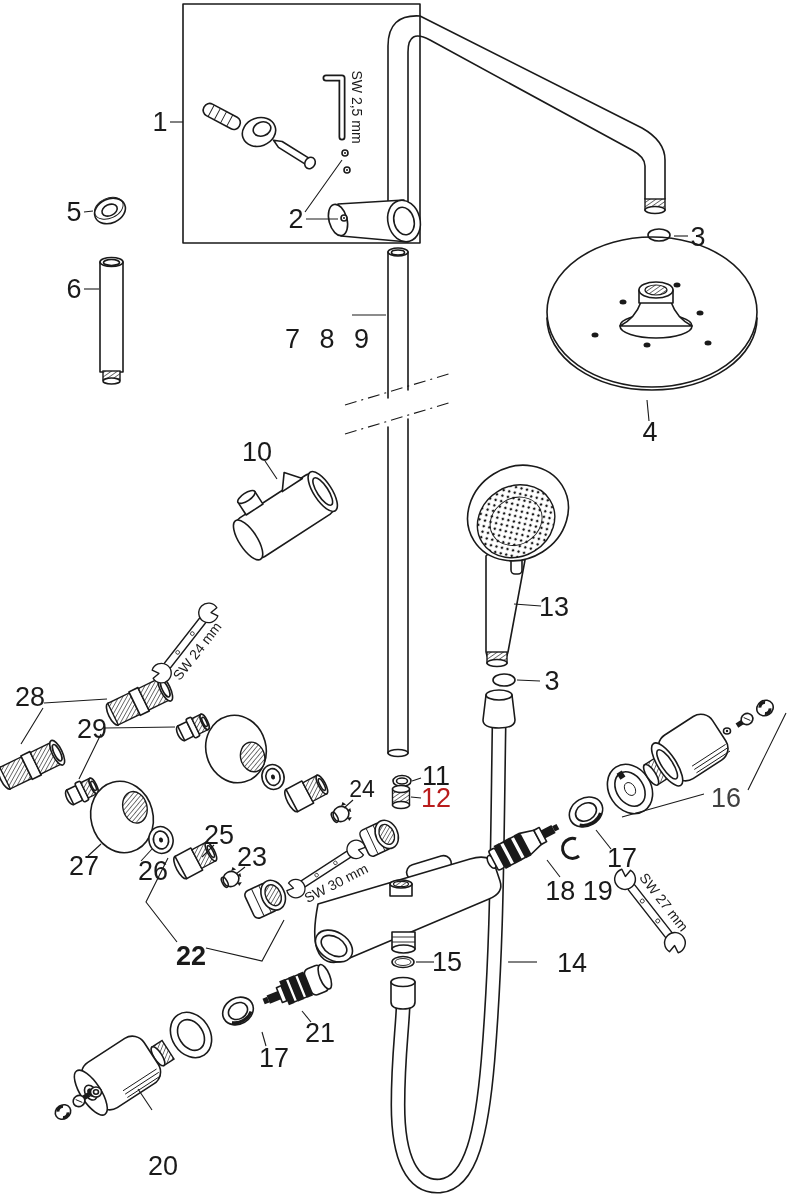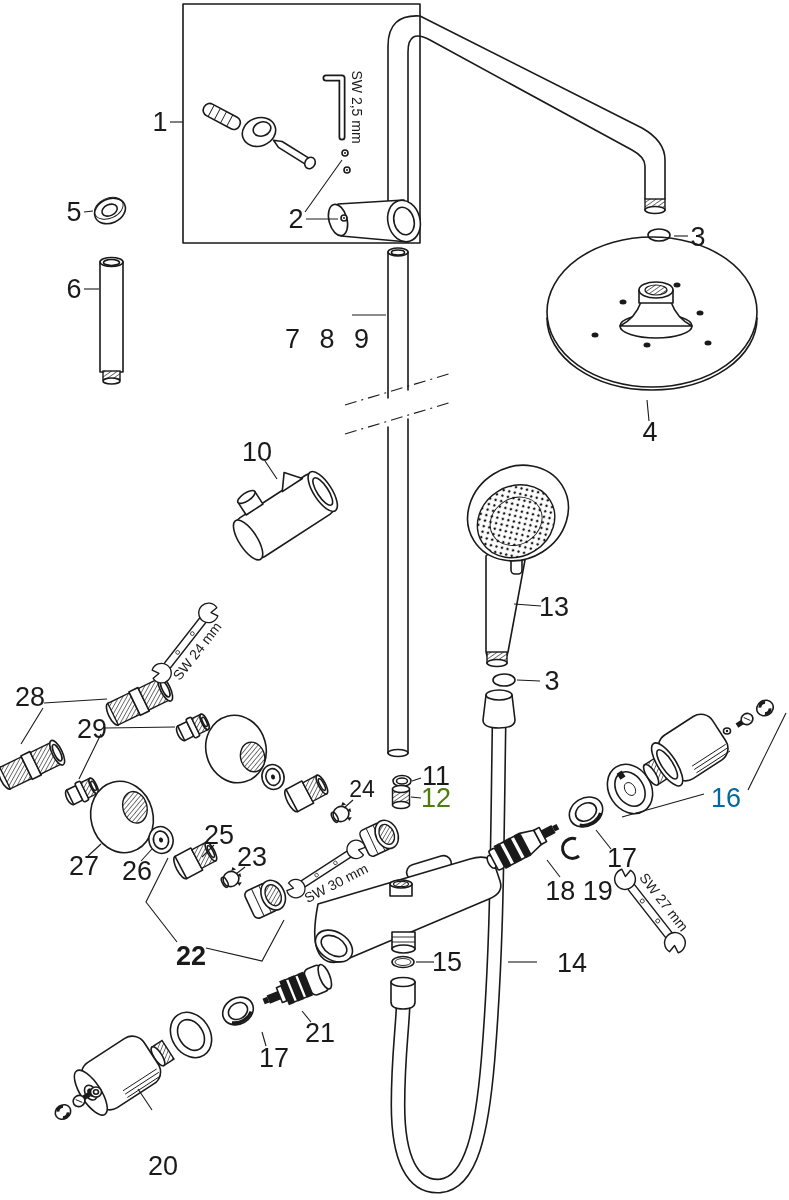--- a/index.html
+++ b/index.html
@@ -432,35 +432,35 @@
 <div id="labels">
       <div class="lbl" style="left: 160px; top: 122px; font-size: 27px; transform: translate(-50%, -50%) rotate(0deg); color: rgb(26, 26, 26);">1</div>
       <div class="lbl" style="left: 296px; top: 219px; font-size: 27px; transform: translate(-50%, -50%) rotate(0deg); color: rgb(26, 26, 26);">2</div>
       <div class="lbl" style="left: 698px; top: 237px; font-size: 27px; transform: translate(-50%, -50%) rotate(0deg); color: rgb(26, 26, 26);">3</div>
       <div class="lbl" style="left: 650px; top: 432px; font-size: 27px; transform: translate(-50%, -50%) rotate(0deg); color: rgb(26, 26, 26);">4</div>
       <div class="lbl" style="left: 74px; top: 212px; font-size: 27px; transform: translate(-50%, -50%) rotate(0deg); color: rgb(26, 26, 26);">5</div>
       <div class="lbl" style="left: 74px; top: 289px; font-size: 27px; transform: translate(-50%, -50%) rotate(0deg); color: rgb(26, 26, 26);">6</div>
       <div class="lbl" style="left: 330px; top: 315px; font-size: 27px; transform: translate(-50%, -50%) rotate(0deg); letter-spacing: 6px; color: rgb(26, 26, 26); margin-top: 24px;">7 8 9</div>
       <div class="lbl" style="left: 257px; top: 452px; font-size: 27px; transform: translate(-50%, -50%) rotate(0deg); color: rgb(26, 26, 26);">10</div>
       <div class="lbl" style="left: 436px; top: 776px; font-size: 27px; transform: translate(-50%, -50%) rotate(0deg); color: rgb(26, 26, 26);">11</div>
-      <div class="lbl" style="left: 436px; top: 798px; font-size: 27px; transform: translate(-50%, -50%) rotate(0deg); color: #4d7c0f;">12</div>
+      <div class="lbl" style="left: 436px; top: 798px; font-size: 27px; transform: translate(-50%, -50%) rotate(0deg); color: #b91c1c;">12</div>
       <div class="lbl" style="left: 554px; top: 607px; font-size: 27px; transform: translate(-50%, -50%) rotate(0deg); color: rgb(26, 26, 26);">13</div>
       <div class="lbl" style="left: 552px; top: 681px; font-size: 27px; transform: translate(-50%, -50%) rotate(0deg); color: rgb(26, 26, 26);">3</div>
       <div class="lbl" style="left: 550px; top: 963px; font-size: 27px; transform: translate(-50%, -50%) rotate(0deg); color: rgb(26, 26, 26); margin-left: 22px;">14</div>
       <div class="lbl" style="left: 447px; top: 962px; font-size: 27px; transform: translate(-50%, -50%) rotate(0deg); color: rgb(26, 26, 26);">15</div>
-      <div class="lbl" style="left: 726px; top: 798px; font-size: 27px; transform: translate(-50%, -50%) rotate(0deg); color: #0369a1; text-align: right;">16</div>
+      <div class="lbl" style="left: 726px; top: 798px; font-size: 27px; transform: translate(-50%, -50%) rotate(0deg); color: #404040; text-align: right;">16</div>
       <div class="lbl" style="left: 622px; top: 858px; font-size: 27px; transform: translate(-50%, -50%) rotate(0deg); color: rgb(26, 26, 26);">17</div>
       <div class="lbl" style="left: 579px; top: 891px; font-size: 27px; transform: translate(-50%, -50%) rotate(0deg); color: rgb(26, 26, 26);">18 19</div>
       <div class="lbl" style="left: 163px; top: 1122px; font-size: 27px; transform: translate(-50%, -50%) rotate(0deg); color: rgb(26, 26, 26); margin-top: 44px;">20</div>
       <div class="lbl" style="left: 320px; top: 1033px; font-size: 27px; transform: translate(-50%, -50%) rotate(0deg); color: rgb(26, 26, 26);">21</div>
       <div class="lbl" style="left: 191px; top: 956px; font-size: 27px; transform: translate(-50%, -50%) rotate(0deg); color: rgb(26, 26, 26); font-weight: bold;">22</div>
       <div class="lbl" style="left: 252px; top: 857px; font-size: 27px; transform: translate(-50%, -50%) rotate(0deg); color: rgb(26, 26, 26);">23</div>
       <div class="lbl" style="left: 362px; top: 789px; font-size: 23px; transform: translate(-50%, -50%) rotate(0deg); color: rgb(26, 26, 26);">24</div>
       <div class="lbl" style="left: 219px; top: 835px; font-size: 27px; transform: translate(-50%, -50%) rotate(0deg); color: rgb(26, 26, 26);">25</div>
-      <div class="lbl" style="left: 137px; top: 871px; font-size: 27px; transform: translate(-50%, -50%) rotate(0deg); color: rgb(26, 26, 26);">26</div>
+      <div class="lbl" style="left: 153px; top: 871px; font-size: 27px; transform: translate(-50%, -50%) rotate(0deg); color: rgb(26, 26, 26);">26</div>
       <div class="lbl" style="left: 84px; top: 866px; font-size: 27px; transform: translate(-50%, -50%) rotate(0deg); color: rgb(26, 26, 26);">27</div>
       <div class="lbl" style="left: 30px; top: 697px; font-size: 27px; transform: translate(-50%, -50%) rotate(0deg); color: rgb(26, 26, 26);">28</div>
       <div class="lbl" style="left: 92px; top: 729px; font-size: 27px; transform: translate(-50%, -50%) rotate(0deg); color: rgb(26, 26, 26);">29</div>
       <div class="lbl" style="left: 274px; top: 1058px; font-size: 27px; transform: translate(-50%, -50%) rotate(0deg); color: rgb(26, 26, 26);">17</div>
       <div class="lbl" style="left: 357px; top: 107px; font-size: 14px; transform: translate(-50%, -50%) rotate(90deg); color: rgb(26, 26, 26);">SW 2,5 mm</div>
       <div class="lbl" style="left: 197px; top: 651px; font-size: 14px; transform: translate(-50%, -50%) rotate(-52deg); color: rgb(26, 26, 26);">SW 24 mm</div>
       <div class="lbl" style="left: 336px; top: 883px; font-size: 14px; transform: translate(-50%, -50%) rotate(-27deg); color: rgb(26, 26, 26);">SW 30 mm</div>
       <div class="lbl" style="left: 664px; top: 902px; font-size: 14px; transform: translate(-50%, -50%) rotate(52deg); color: rgb(26, 26, 26);">SW 27 mm</div>
     </div>
 </div>

